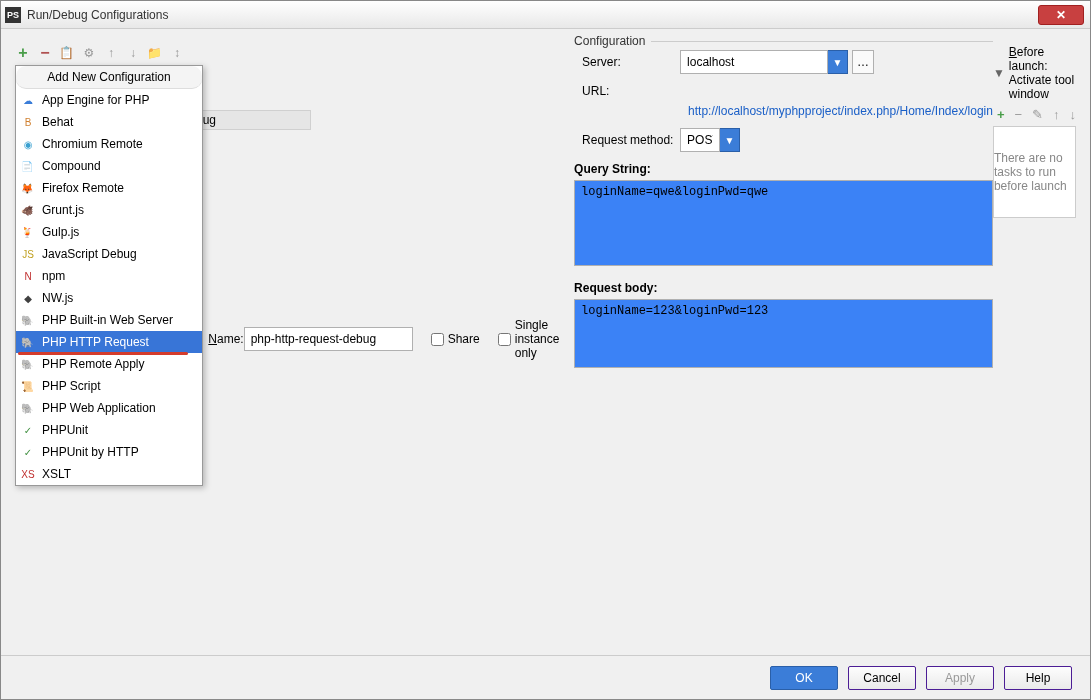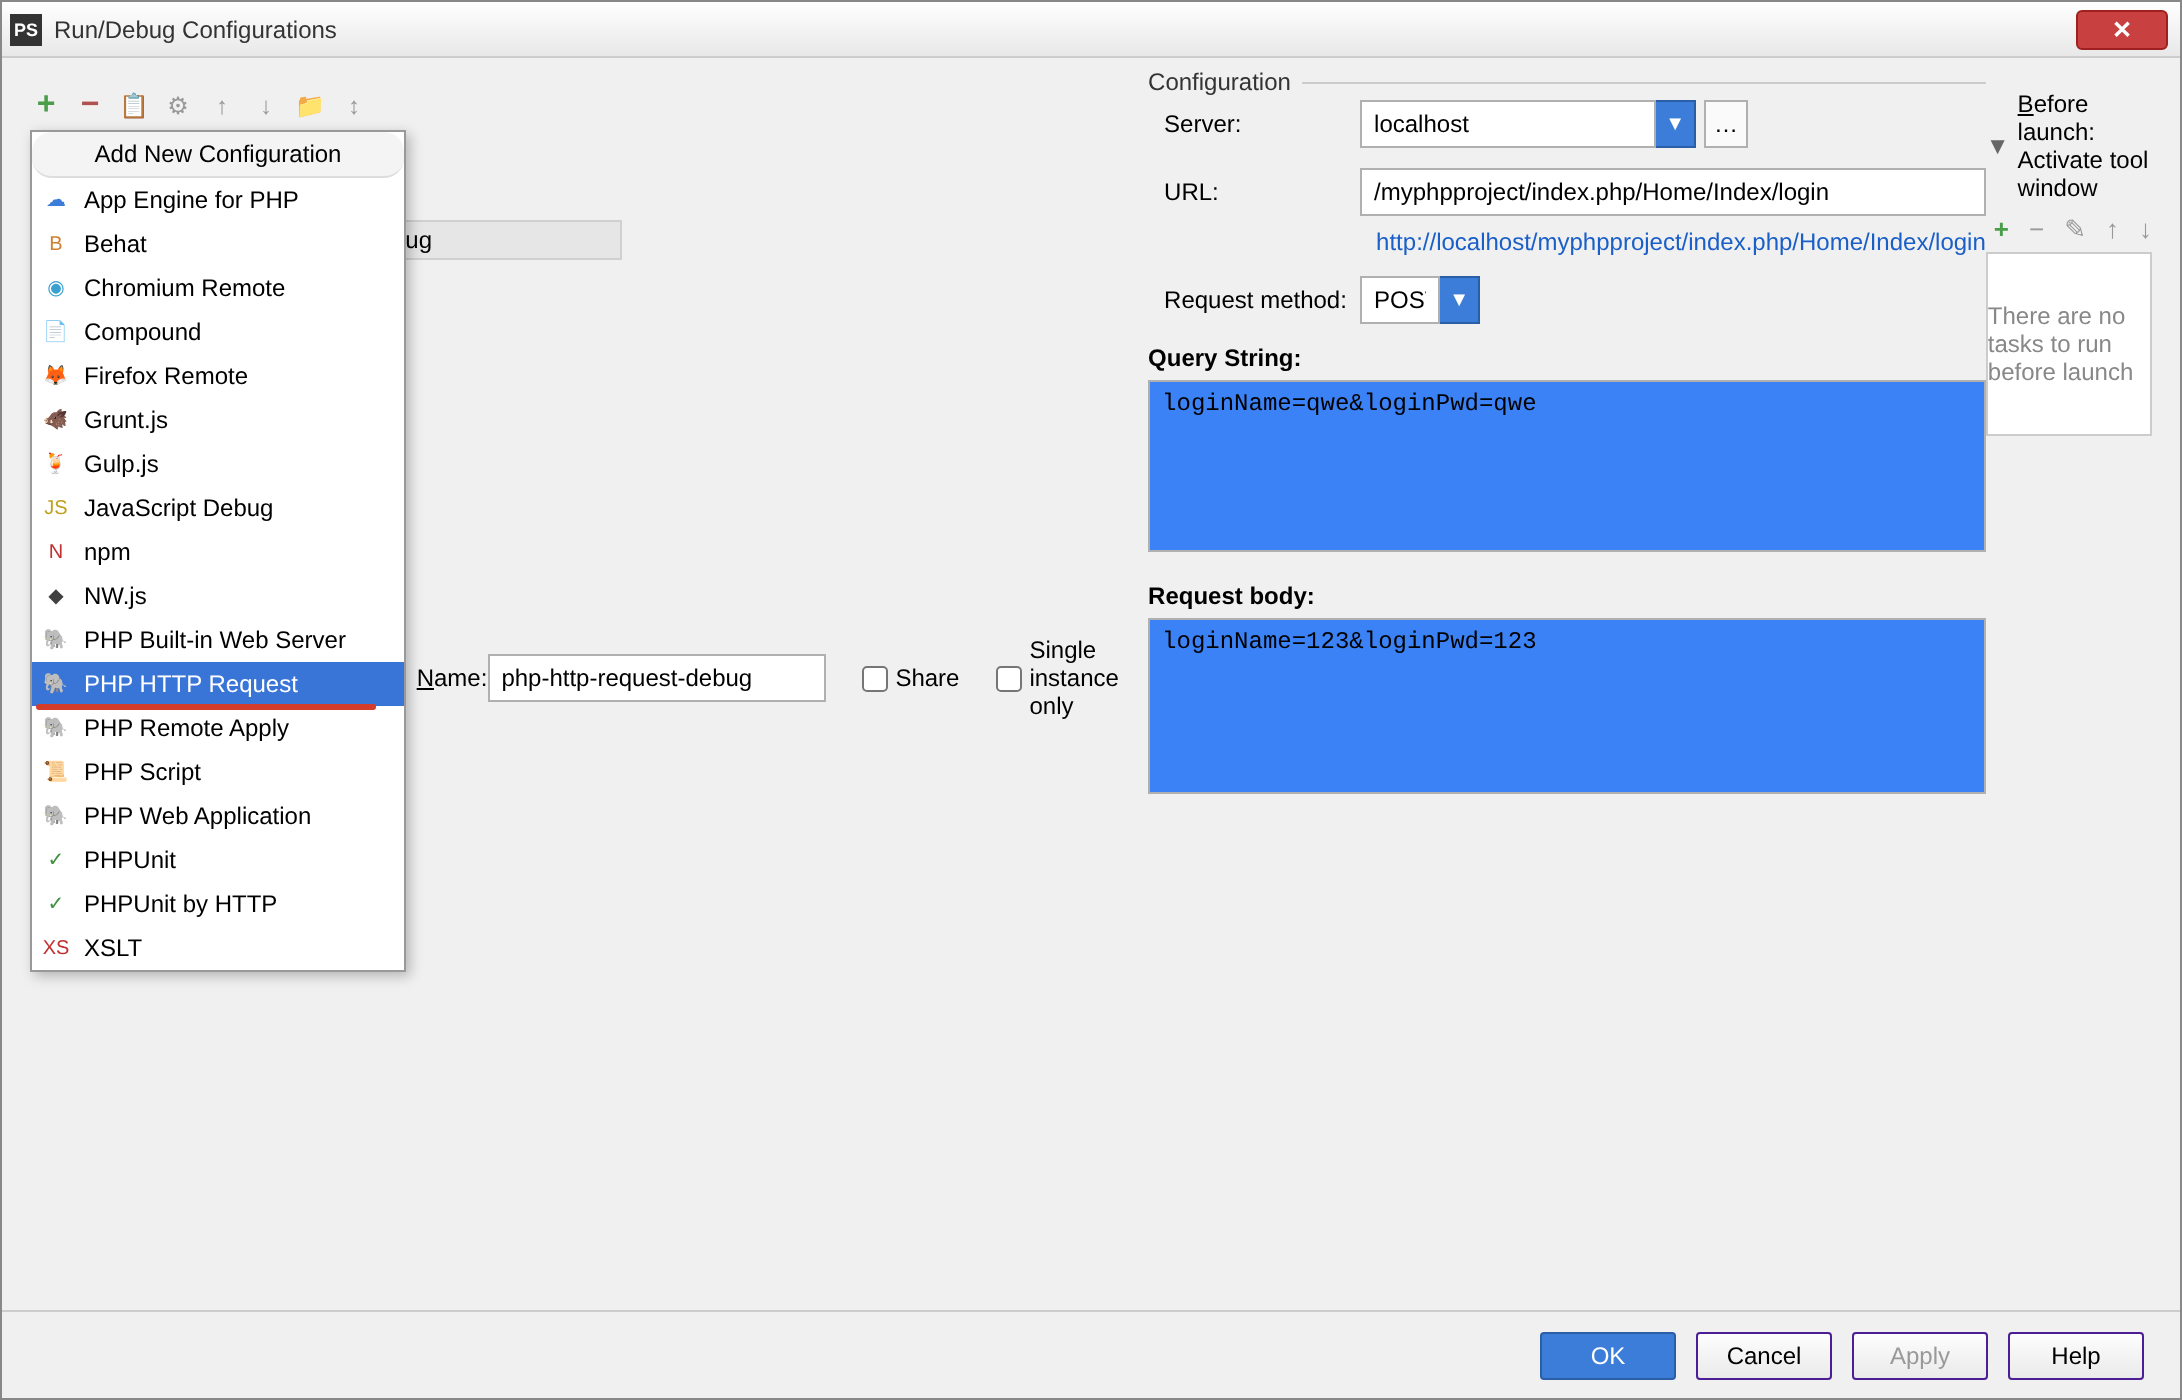--- a/index.html
+++ b/index.html
@@ -193,37 +193,36 @@
           <span class="cfg-lbl">Server:</span>
           <div class="combo">
             <input class="combo-in" style="width: 148px;" value="localhost">
             <div class="combo-btn">▼</div>
           </div>
           <div class="dots">…</div>
         </div>
 
         <div class="cfg-row">
           <span class="cfg-lbl">URL:</span>
-          <input class="url-input" value="/myphpproject/index.php/Home/Index/login" style="">
         </div>
         <div class="link">http://localhost/myphpproject/index.php/Home/Index/login</div>
 
         <div class="cfg-row">
           <span class="cfg-lbl">Request method:</span>
           <div class="combo">
             <input class="combo-in" style="width: 40px;" value="POST">
             <div class="combo-btn">▼</div>
           </div>
         </div>
 
         <div class="ta-lbl">Query String:</div>
         <textarea class="ta" style="">loginName=qwe&amp;loginPwd=qwe</textarea>
 
         <div class="ta-lbl">Request body:</div>
-        <textarea class="ta" style="height: 88px;">loginName=123&amp;loginPwd=123</textarea>
+        <textarea class="ta" style="height: 69px;">loginName=123&amp;loginPwd=123</textarea>
       </div>
 
       <div class="before">
         <div class="before-header">
           <span class="tri">▼</span>
           <span><span class="und">B</span>efore launch: Activate tool window</span>
         </div>
         <div class="mini-tb">
           <span class="mplus">+</span>
           <span>−</span>

